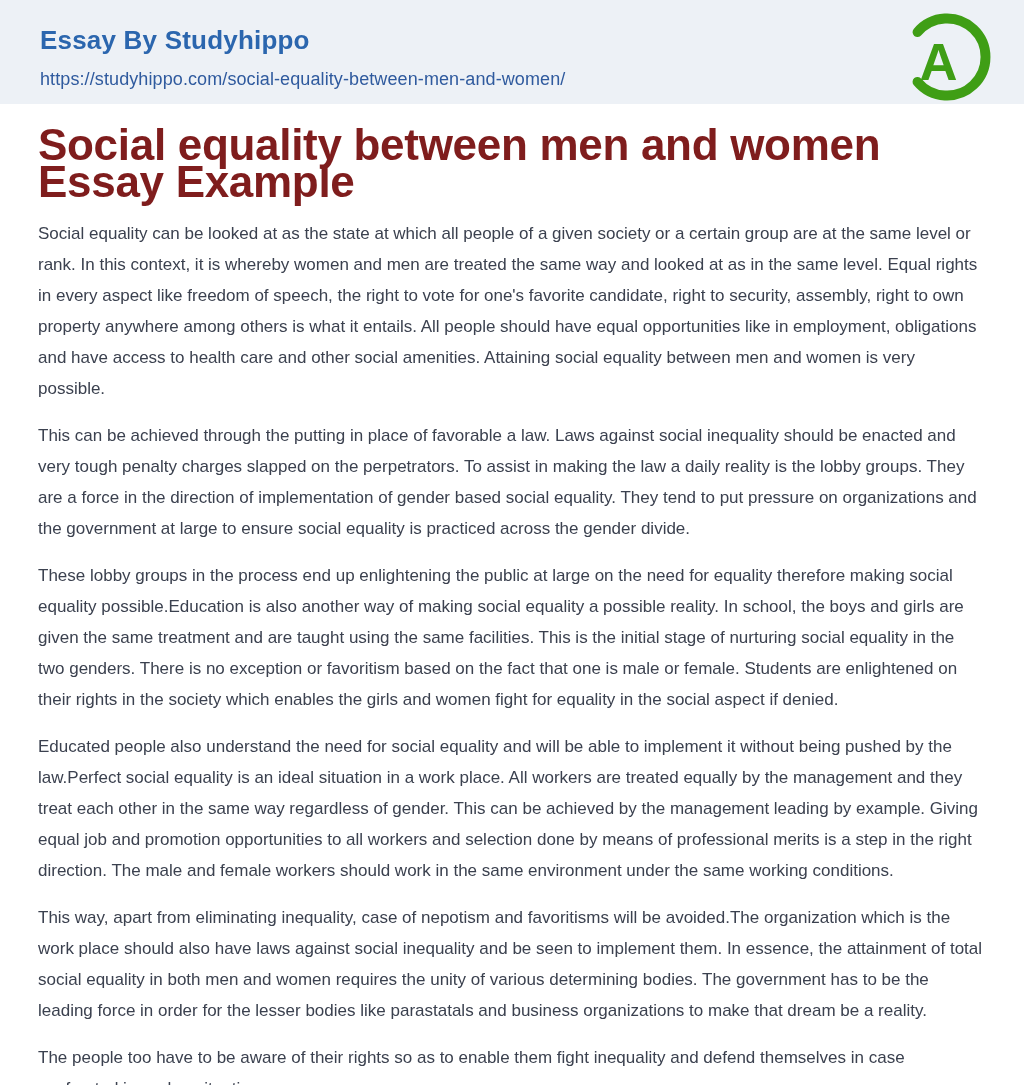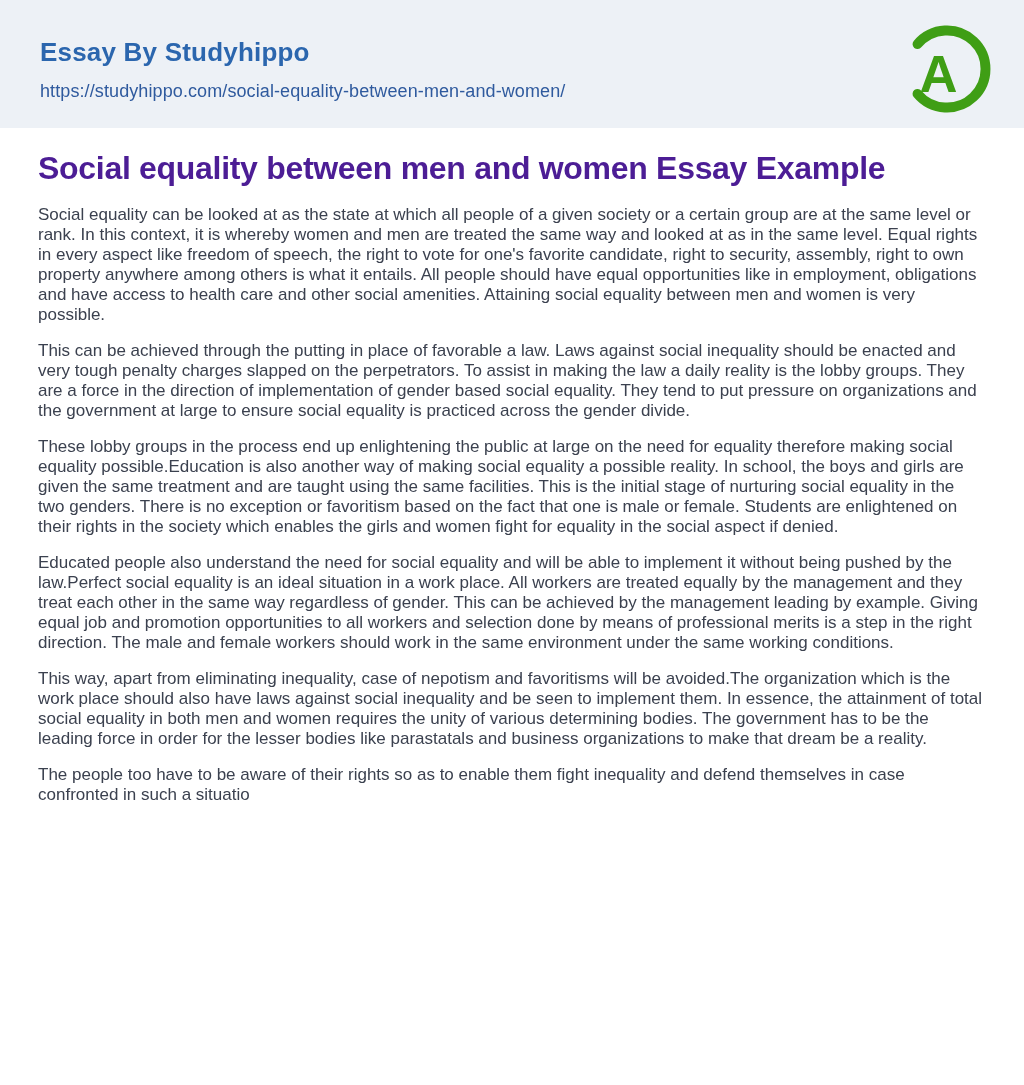--- a/index.html
+++ b/index.html
@@ -7,21 +7,21 @@
   body {
     width: 1024px;
     min-height: 1085px;
     background: #ffffff;
     font-family: "Liberation Sans", sans-serif;
     -webkit-font-smoothing: antialiased;
   }
 
   
   .page-header {
-    height: 128px;
+    height: 104px;
     background: #edf1f6;
     display: flex;
     align-items: center;
     justify-content: space-between;
     padding: 10px 30px 0 40px;
   }
   .header-left {
     display: flex;
     flex-direction: column;
   }
@@ -45,30 +45,30 @@
     flex: 0 0 auto;
   }
   .logo svg { width: 100%; height: 100%; display: block; }
 
   
   .essay-main {
     padding: 22px 39px 30px 38px;
   }
   .essay-title {
     margin: 0 0 18px 0;
-    font-size: 32px;
+    font-size: 44px;
     line-height: 37px;
     font-weight: 700;
-    color: #4c1d95;
+    color: #7f1d1d;
     letter-spacing: -0.3px;
   }
   .essay-paragraph {
     margin: 0 0 16px 0;
     font-size: 17px;
-    line-height: 20px;
+    line-height: 31px;
     color: #3b414f;
   }
 </style>
 </head>
 <body>
 
 <header class="page-header">
   <div class="header-left">
     <div class="site-title">Essay By Studyhippo</div>
     <a class="source-url" href="#">https://studyhippo.com/social-equality-between-men-and-women/</a>

